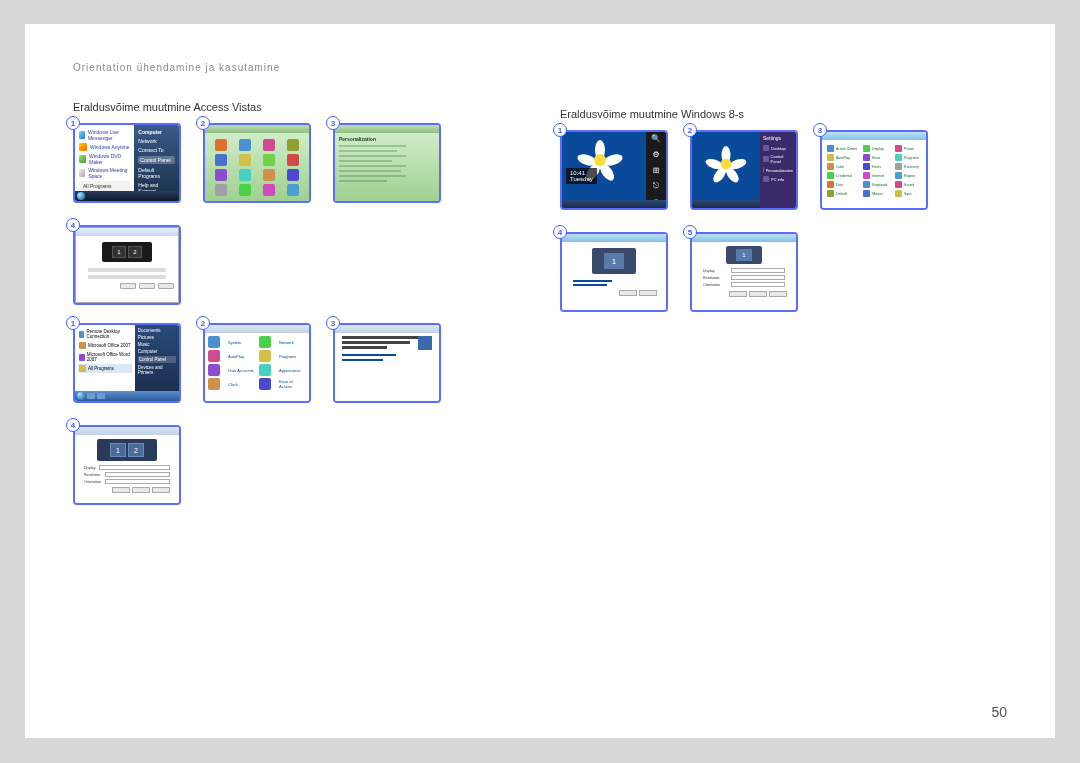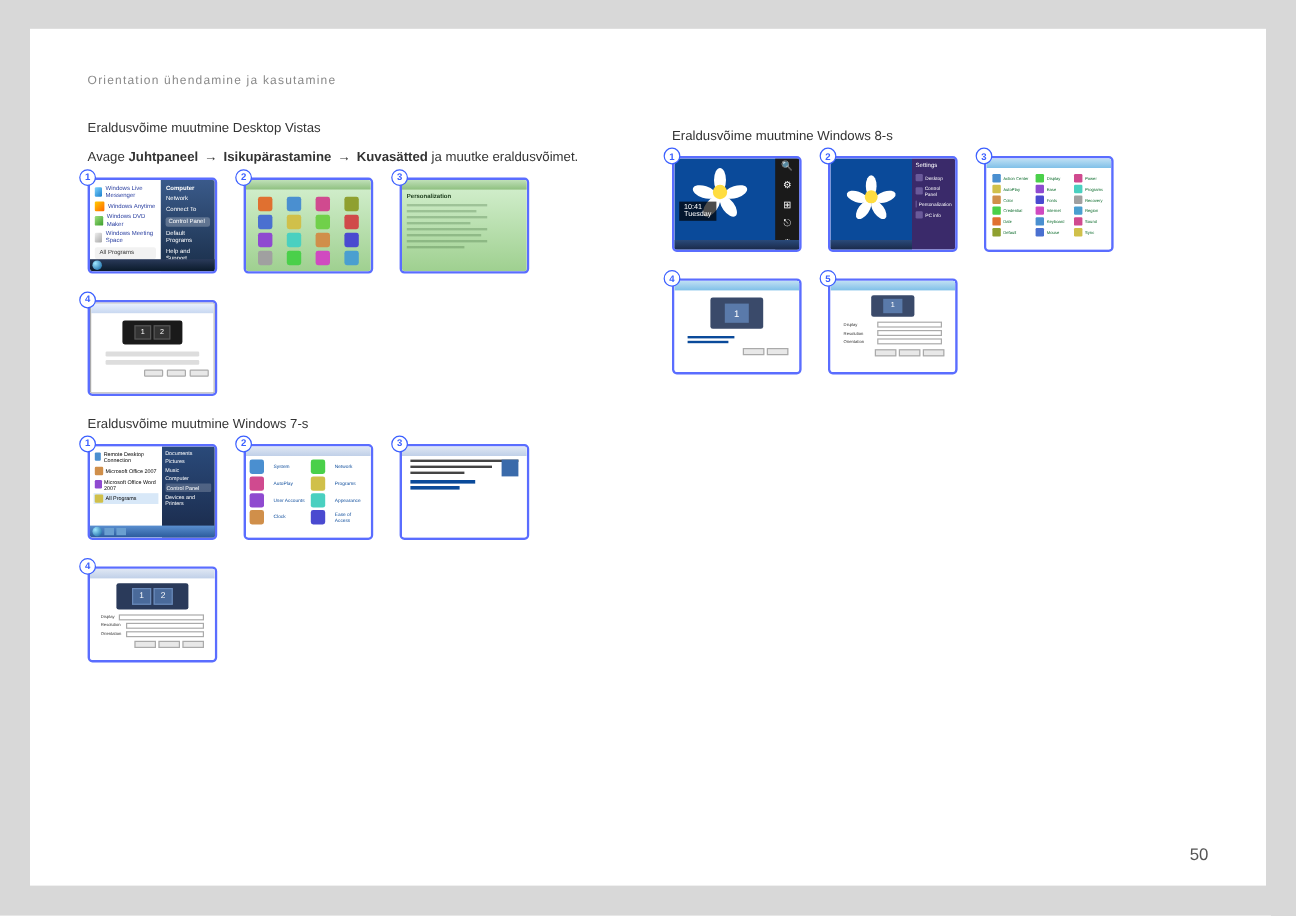--- a/index.html
+++ b/index.html
@@ -209,28 +209,21 @@
   .w8-res .bt{width:18px;height:6px;background:#e8e8e8;border:1px solid #aaa;}
 </style>
 </head>
 <body>
 
 <div class="page">
 
   <div class="col">
     <div class="header">Orientation ühendamine ja kasutamine</div>
 
-    <div class="section-title">Eraldusvõime muutmine Desktop Vistas</div>
-    <div class="section-desc">
-      <span>Avage </span><b>Juhtpaneel</b>
-      <span class="arrow">→</span>
-      <b>Isikupärastamine</b>
-      <span class="arrow">→</span>
-      <b>Kuvasätted</b><span> ja muutke eraldusvõimet.</span>
-    </div>
+    <div class="section-title">Eraldusvõime muutmine Access Vistas</div>
 
     <div class="thumb-row">
       <div class="thumb-wrap">
         <div class="badge">1</div>
         <div class="thumb">
           <div class="vista-start">
             <div class="vista-left">
               <div class="item">
                   <div class="sq b"></div>
                   <span>Windows Live Messenger</span>
@@ -321,21 +314,20 @@
             <div class="btns">
                 <div class="btn"></div>
                 <div class="btn"></div>
                 <div class="btn"></div>
               </div>
           </div>
         </div>
       </div>
     </div>
 
-    <div class="section-title">Eraldusvõime muutmine Windows 7-s</div>
 
     <div class="thumb-row">
       <div class="thumb-wrap">
         <div class="badge">1</div>
         <div class="thumb">
           <div class="w7-start">
             <div class="w7-left">
               <div class="it">
                   <div class="isq" style="background:#4a8fd0"></div>
                   <span>Remote Desktop Connection</span>

